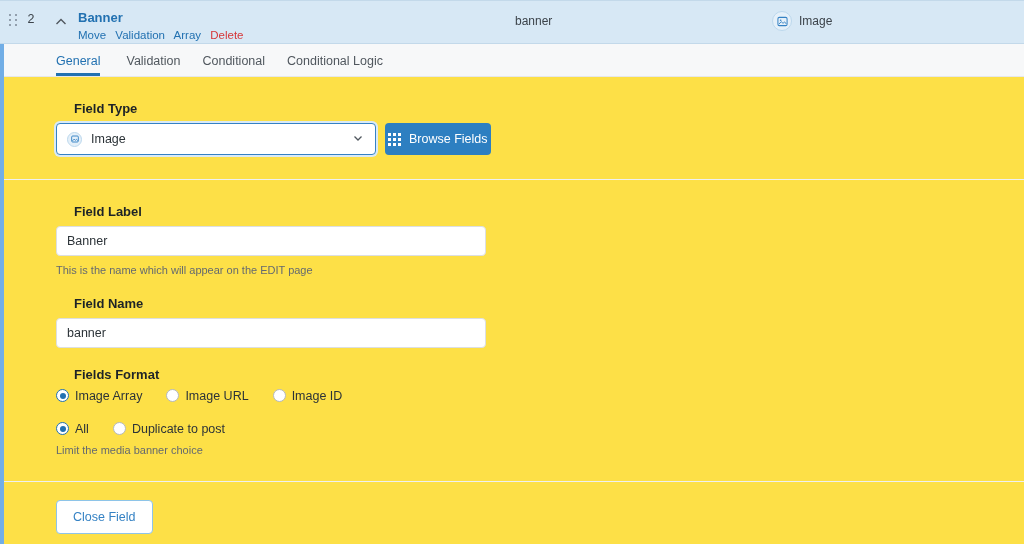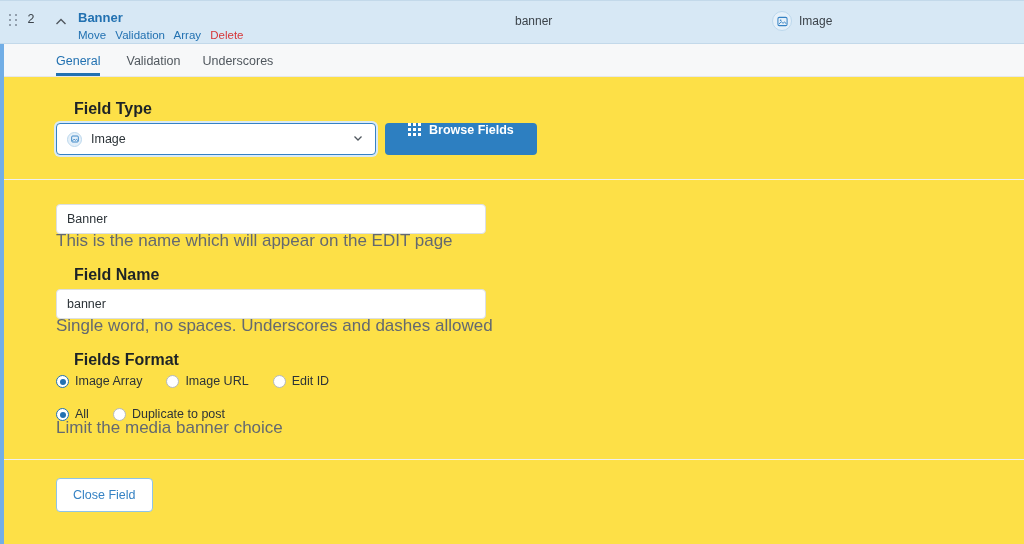--- a/index.html
+++ b/index.html
@@ -166,31 +166,31 @@
   }
 
   .row {
     position: relative;
     padding: 24px 0 24px 52px;
     border-bottom: 1px solid #eef0f1;
   }
   .row.no-border { border-bottom: none; }
 
   .lbl {
-    font-size: 16px;
+    font-size: 13px;
     font-weight: bold;
     color: #1d2327;
     margin-bottom: 7px;
     line-height: 15px;
     padding-left: 18px;
   }
   .hint {
-    font-size: 17px;
+    font-size: 11px;
     color: #646970;
-    margin-top: 0;
+    margin-top: 7px;
     line-height: 14px;
   }
 
   
   .ftype-line {
     display: flex;
     align-items: center;
     gap: 9px;
   }
   .select-box {
@@ -228,25 +228,25 @@
   .chev { flex: 0 0 auto; }
 
   .btn-primary {
     height: 32px;
     background: #2d7fc1;
     border: none;
     border-radius: 4px;
     color: #ffffff;
     font-family: "Liberation Sans", sans-serif;
     font-size: 12.5px;
-    font-weight: bold;
+    font-weight: normal;
     display: inline-flex;
-    align-items: flex-start;
+    align-items: center;
     gap: 8px;
-    padding: 0 23px;
+    padding: 0 3px;
     cursor: pointer;
   }
   .dotgrid {
     display: grid;
     grid-template-columns: repeat(3, 3px);
     grid-template-rows: repeat(3, 3px);
     gap: 2px;
   }
   .dotgrid i {
     display: block;
@@ -269,21 +269,21 @@
     outline: none;
   }
 
   .radio-line {
     display: flex;
     align-items: center;
     gap: 0;
   }
   .radio-opt {
     display: inline-flex;
-    align-items: flex-end;
+    align-items: flex-start;
     gap: 6px;
     margin-right: 24px;
     cursor: pointer;
   }
   .radio-opt:last-child { margin-right: 0; }
   .radio {
     width: 13px;
     height: 13px;
     border-radius: 50%;
     border: 1px solid #b4b9be;
@@ -376,21 +376,22 @@
       </span>
       <span class="hdr-type-label">Image</span>
     </div>
   </div>
 
   <div class="field-body">
 
     <div class="tabbar">
       <div class="tab active">General</div>
       <div class="tab">Validation</div>
-      <div class="tab">Underscores</div>
+      <div class="tab">Conditional</div>
+      <div class="tab">Conditional Logic</div>
     </div>
 
     <div class="row">
       <div class="lbl">Field Type</div>
       <div class="ftype-line">
         <div class="select-box">
           <span class="select-icon">
             <svg width="8" height="8" viewBox="0 0 12 12">
               <rect x="1" y="1.5" width="10" height="9" rx="1.6" fill="none" stroke="#3582c4" stroke-width="1.4"></rect>
               <path d="M2 9 L4.6 6.2 L6.6 8 L8.3 6.4 L10 8.6" fill="none" stroke="#3582c4" stroke-width="1.3"></path>
@@ -416,44 +417,44 @@
               <i></i>
           </span>
           <span>Browse Fields</span>
         </button>
       </div>
     </div>
 
     <div class="row no-border">
 
       <div>
+        <div class="lbl">Field Label</div>
         <input class="text-input" type="text" value="Banner" style="">
         <div class="hint">This is the name which will appear on the EDIT page</div>
       </div>
 
       <div class="sub-block">
         <div class="lbl">Field Name</div>
         <input class="text-input" type="text" value="banner" style="">
-        <div class="hint">Single word, no spaces. Underscores and dashes allowed</div>
       </div>
 
       <div class="sub-block">
         <div class="lbl">Fields Format</div>
         <div class="radio-line">
           <span class="radio-opt">
             <span class="radio checked"></span>
             <span class="radio-text">Image Array</span>
           </span>
           <span class="radio-opt">
             <span class="radio"></span>
             <span class="radio-text">Image URL</span>
           </span>
           <span class="radio-opt">
             <span class="radio"></span>
-            <span class="radio-text">Edit ID</span>
+            <span class="radio-text">Image ID</span>
           </span>
         </div>
       </div>
 
       <div class="sub-block">
         <div class="radio-line">
           <span class="radio-opt">
             <span class="radio checked"></span>
             <span class="radio-text">All</span>
           </span>

